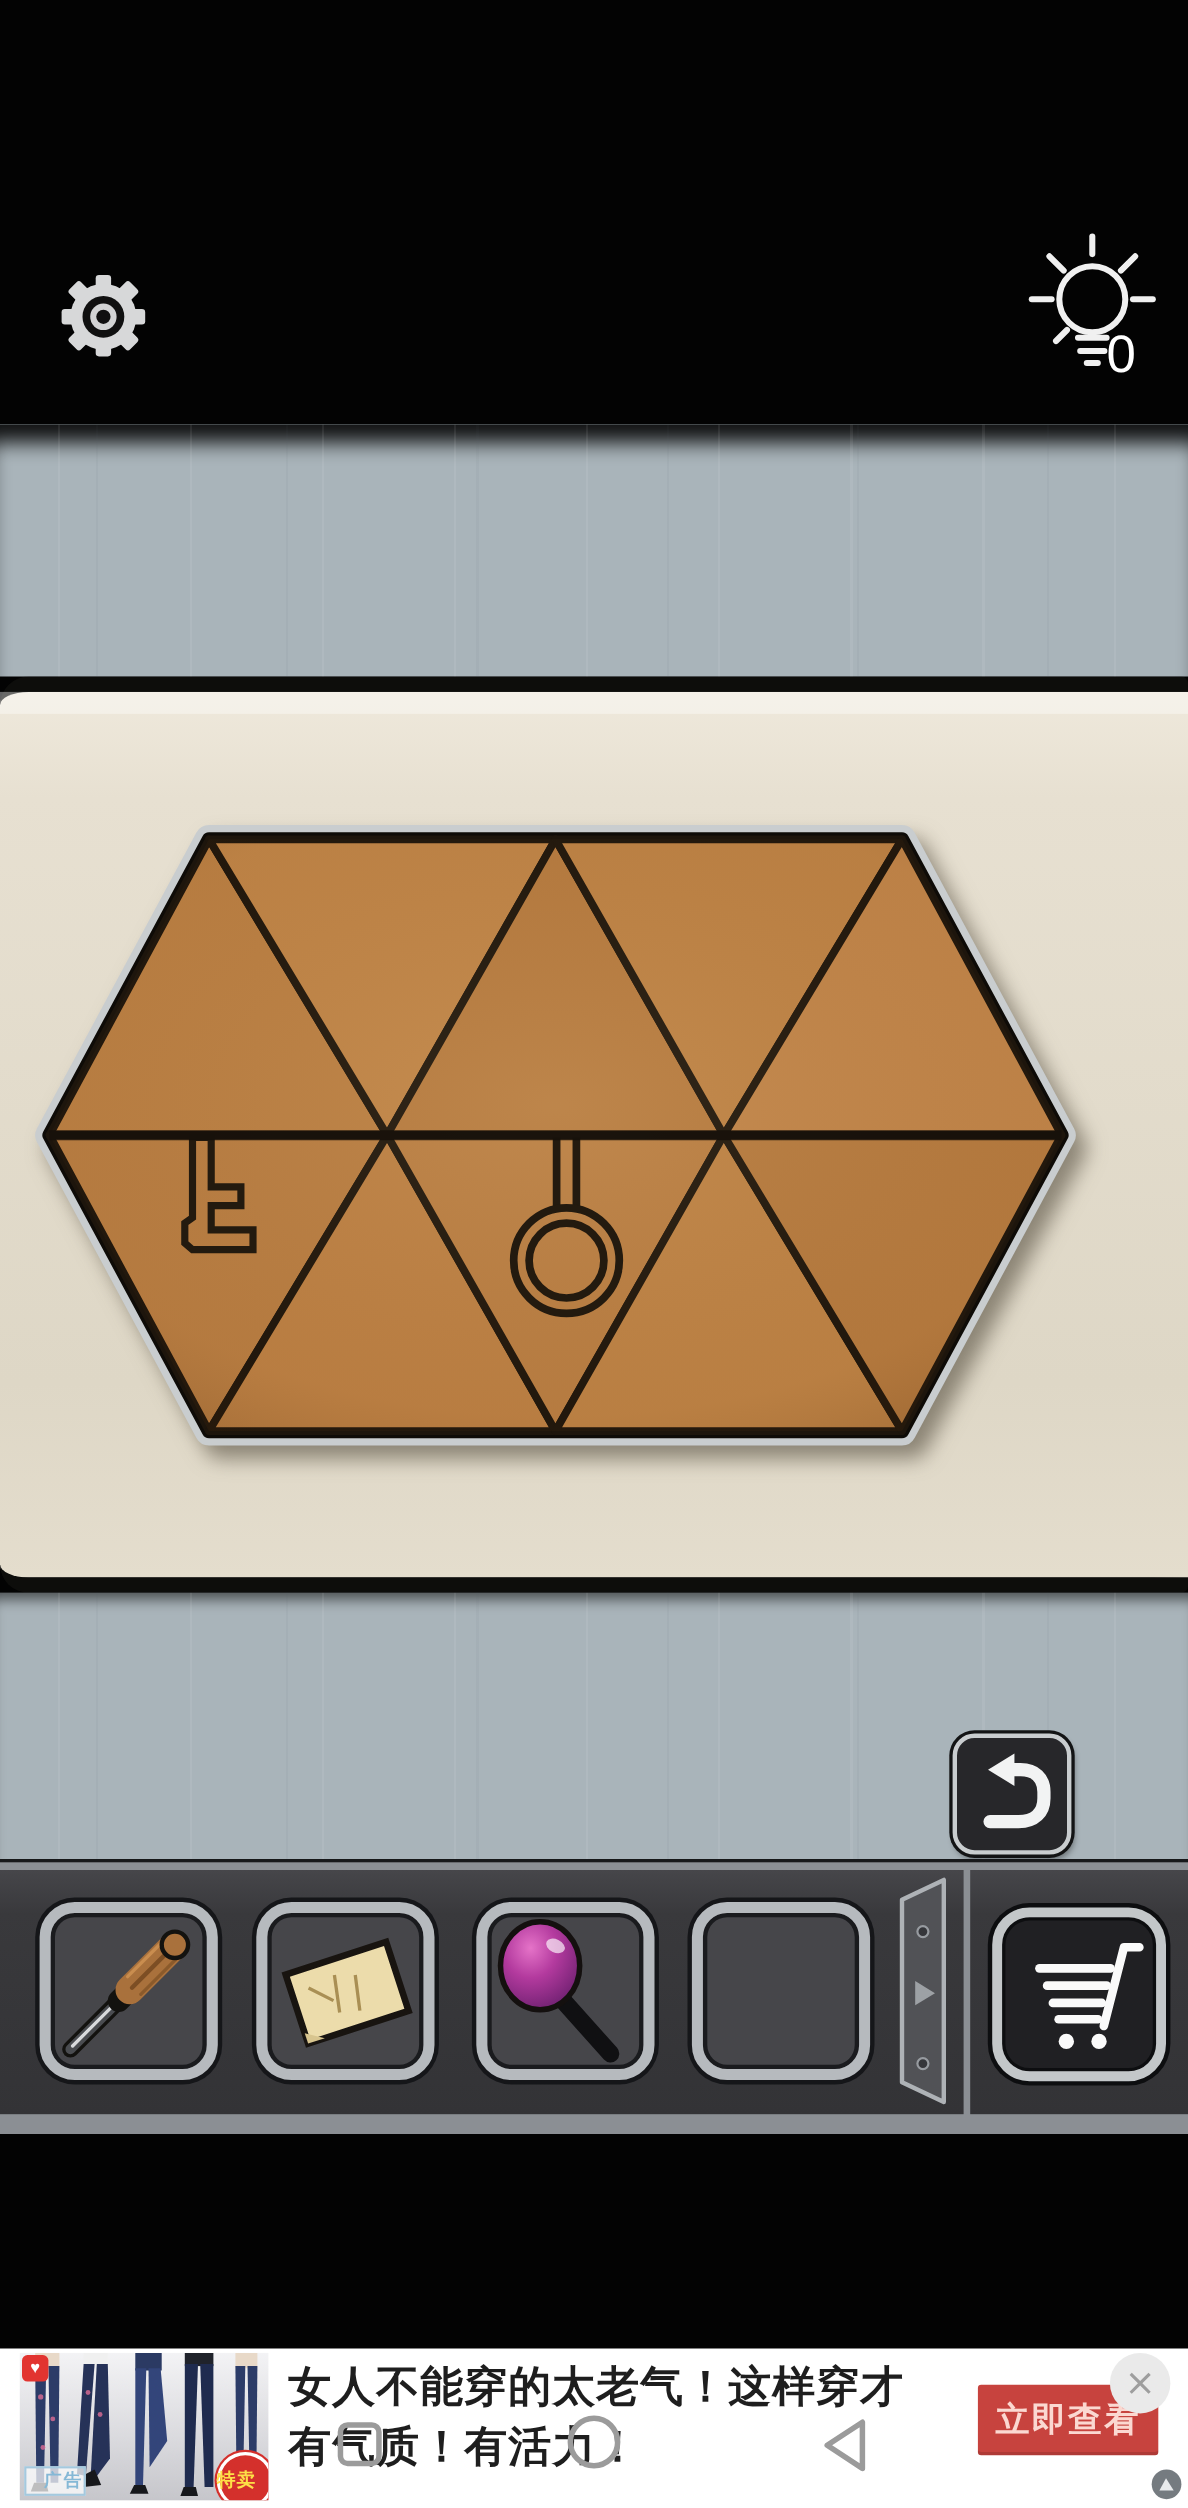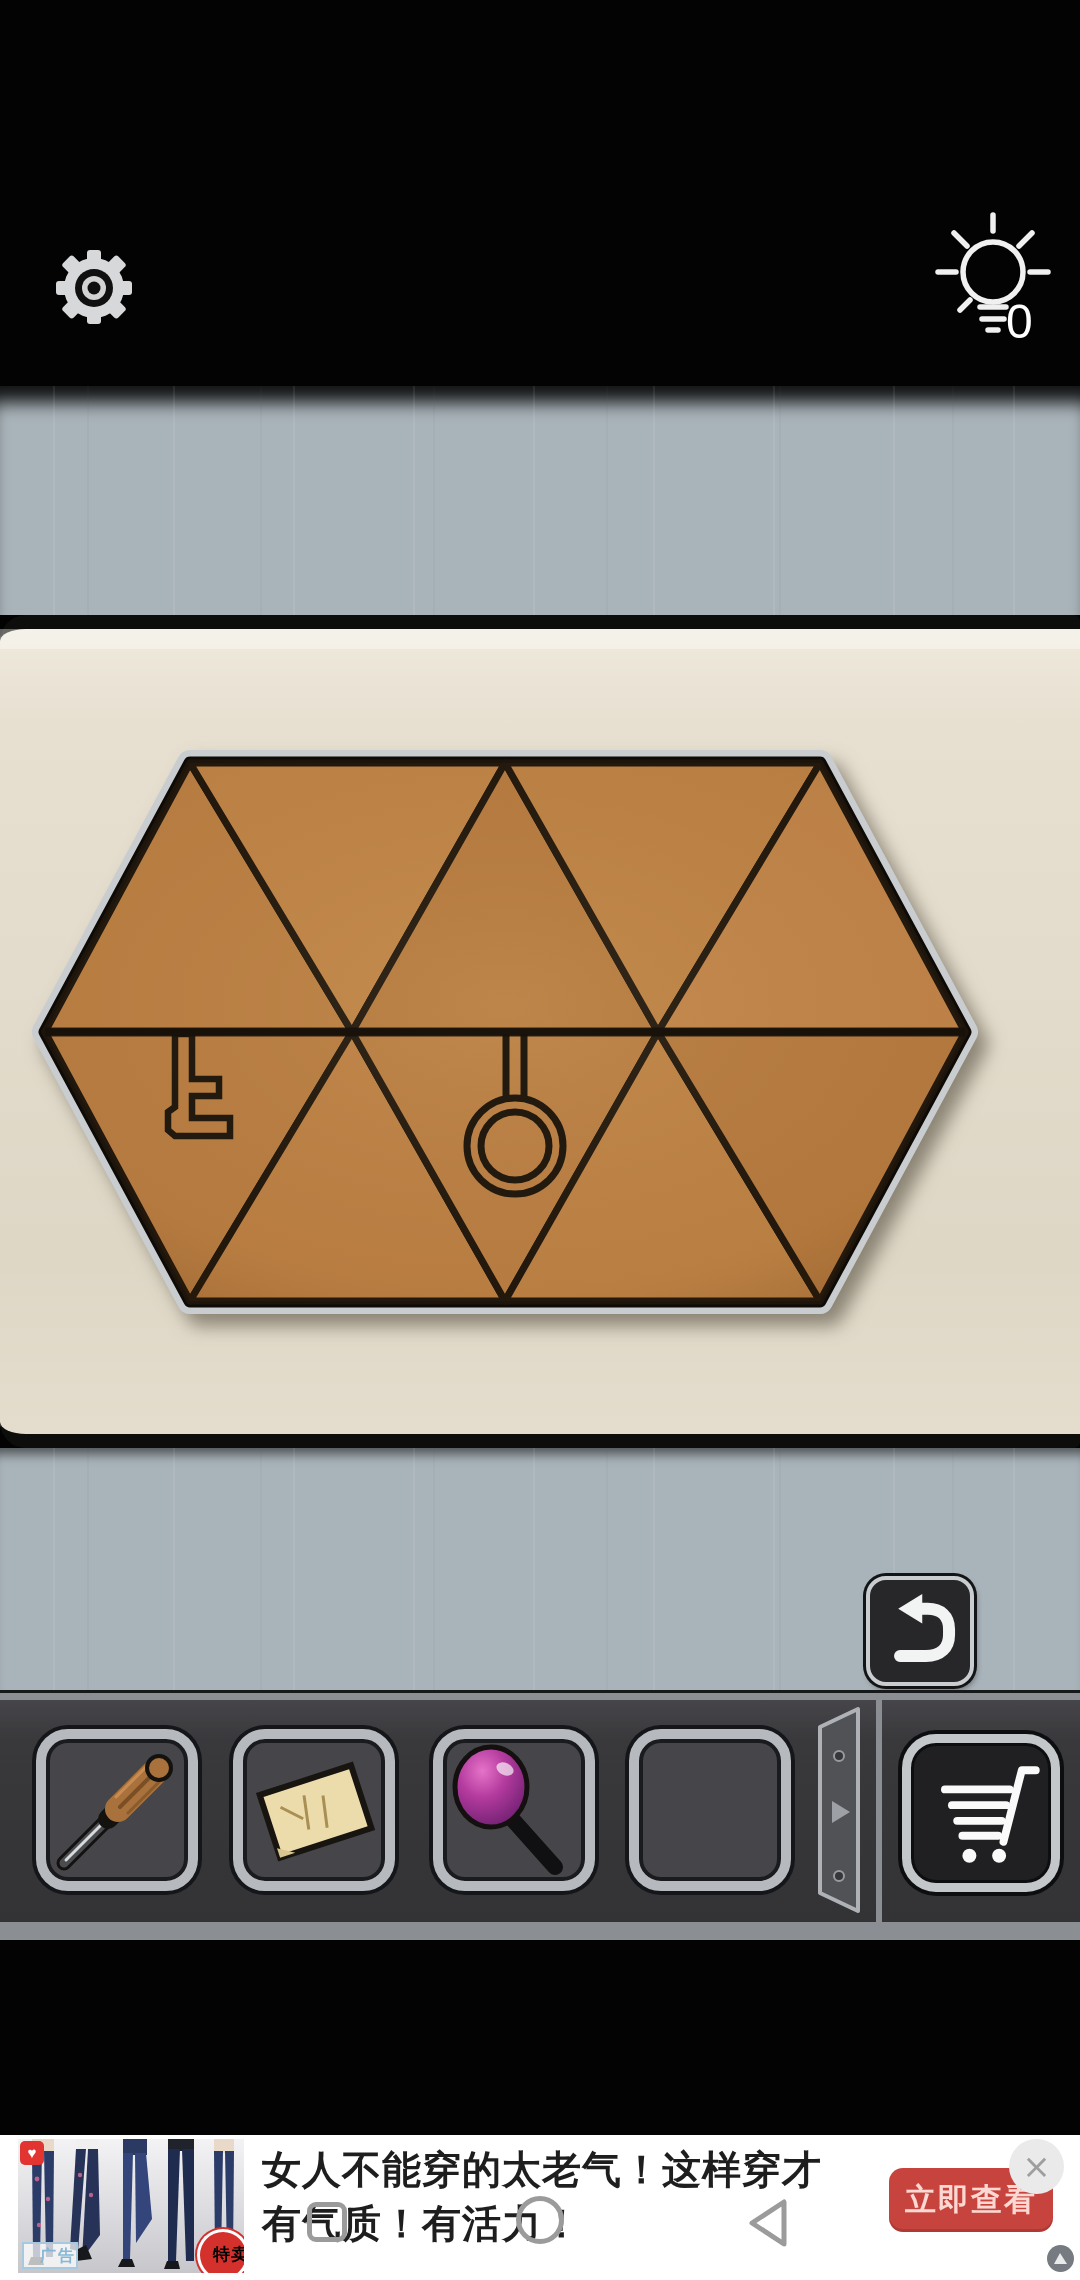--- a/index.html
+++ b/index.html
@@ -47,33 +47,33 @@
     background:#202023;border:9px solid #c3c7c9;border-radius:34px;
     box-shadow:0 0 0 4px #0d0e10, inset 0 0 0 3px #0d0e10;}
 
   
   .ad{left:0;top:2135px;width:1080px;height:145px;background:#ffffff;}
   .ad-img{position:absolute;left:18px;top:4px;width:226px;height:134px;overflow:hidden;
     background:linear-gradient(180deg,#f3f3f5 0%,#d9d9dd 60%,#c6c6cb 100%);}
   .ad-line{position:absolute;left:262px;color:#1e1e1e;font-size:39px;font-weight:700;
     letter-spacing:1px;white-space:nowrap;}
   .ad-cta{position:absolute;left:889px;top:33px;width:164px;height:64px;
-    background:var(--accent_red,#c7433e);border:none;border-radius:14px;
+    background:var(--accent_red,#c7433e);border:none;border-radius:3px;
     color:#fbd8d1;font-size:31px;font-weight:700;letter-spacing:2px;
     font-family:"Liberation Sans","DejaVu Sans",sans-serif;cursor:pointer;
     box-shadow:inset 0 -3px 0 rgba(0,0,0,.12);}
   .ad-close{position:absolute;left:1009px;top:4px;width:55px;height:55px;border-radius:50%;
     background:#eaeaea;border:none;color:#9e9e9e;font-size:34px;line-height:55px;text-align:center;
     padding:0;cursor:pointer;font-family:"DejaVu Sans",sans-serif;}
   .ad-tag{position:absolute;left:4px;bottom:4px;width:56px;height:27px;box-sizing:border-box;
     border:2px solid #a5c9de;background:rgba(255,255,255,.72);color:#85b8d6;
     font-size:16px;font-weight:700;text-align:right;line-height:23px;letter-spacing:2px;}
   .sale-badge{position:absolute;left:179px;bottom:-8px;width:52px;height:52px;border-radius:50%;
     background:#d4302c;box-shadow:inset 0 0 0 3px #fff, 0 0 0 2px #d4302c;
-    color:#000000;font-size:17px;font-weight:700;text-align:right;line-height:52px;letter-spacing:1px;}
+    color:#fde047;font-size:17px;font-weight:700;text-align:left;line-height:52px;letter-spacing:1px;}
   .heart-badge{position:absolute;left:2px;top:2px;width:24px;height:24px;border-radius:5px;
     background:#e23430;color:#fff;font-size:15px;line-height:24px;text-align:center;}
   .nav-square{position:absolute;left:307px;top:67px;width:40px;height:40px;box-sizing:border-box;
     border:5px solid #9b9b9b;border-radius:9px;background:transparent;padding:0;}
   .nav-home{position:absolute;left:516px;top:61px;width:48px;height:48px;box-sizing:border-box;
     border:5px solid #9b9b9b;border-radius:50%;background:transparent;padding:0;}
   .nav-back{position:absolute;left:742px;top:61px;background:transparent;border:none;padding:0;}
   .adchoices{position:absolute;left:1047px;top:110px;width:27px;height:27px;border-radius:50%;
     background:#757b80;border:none;padding:0;}
 </style>

